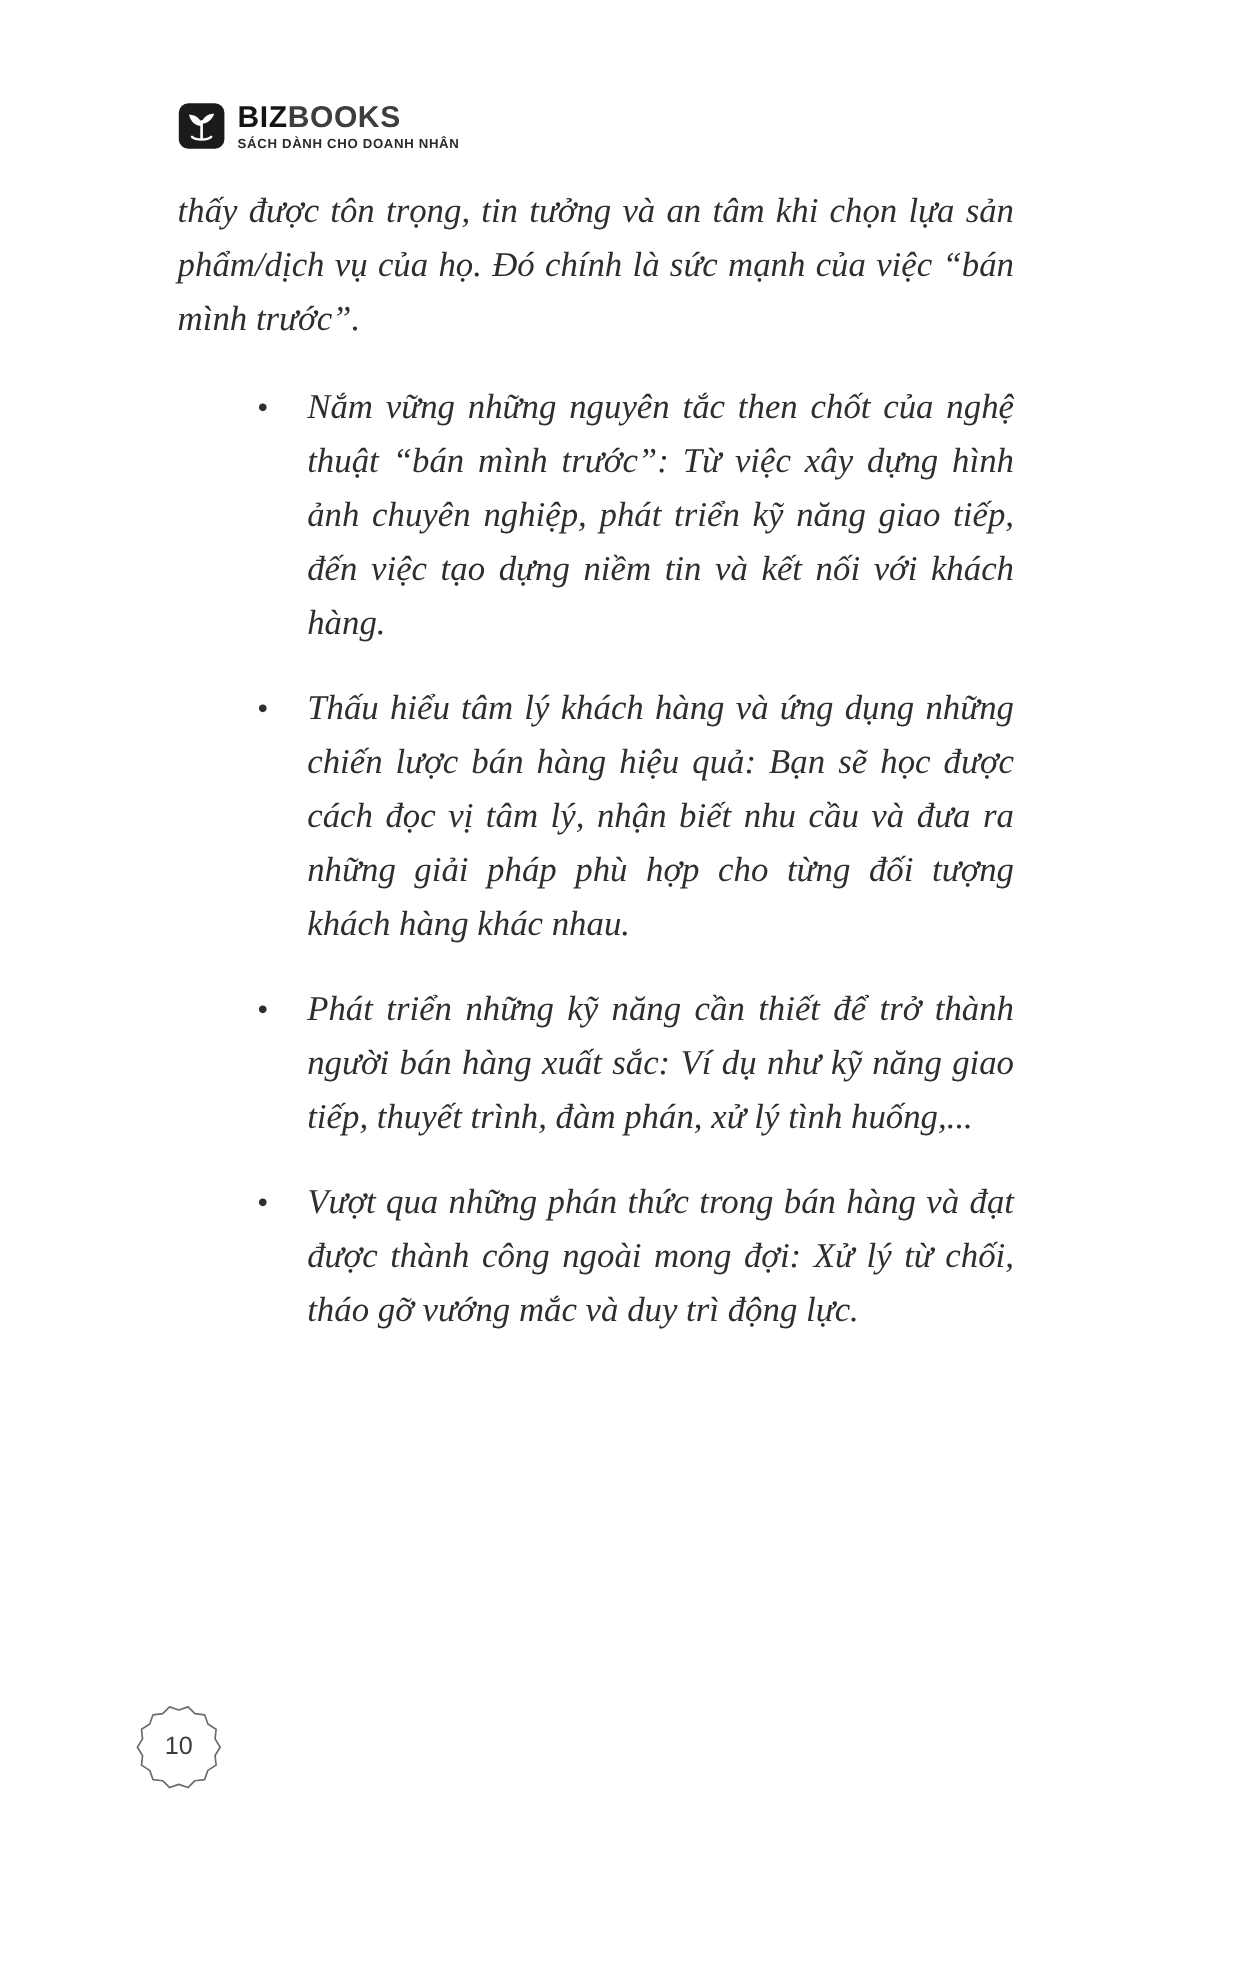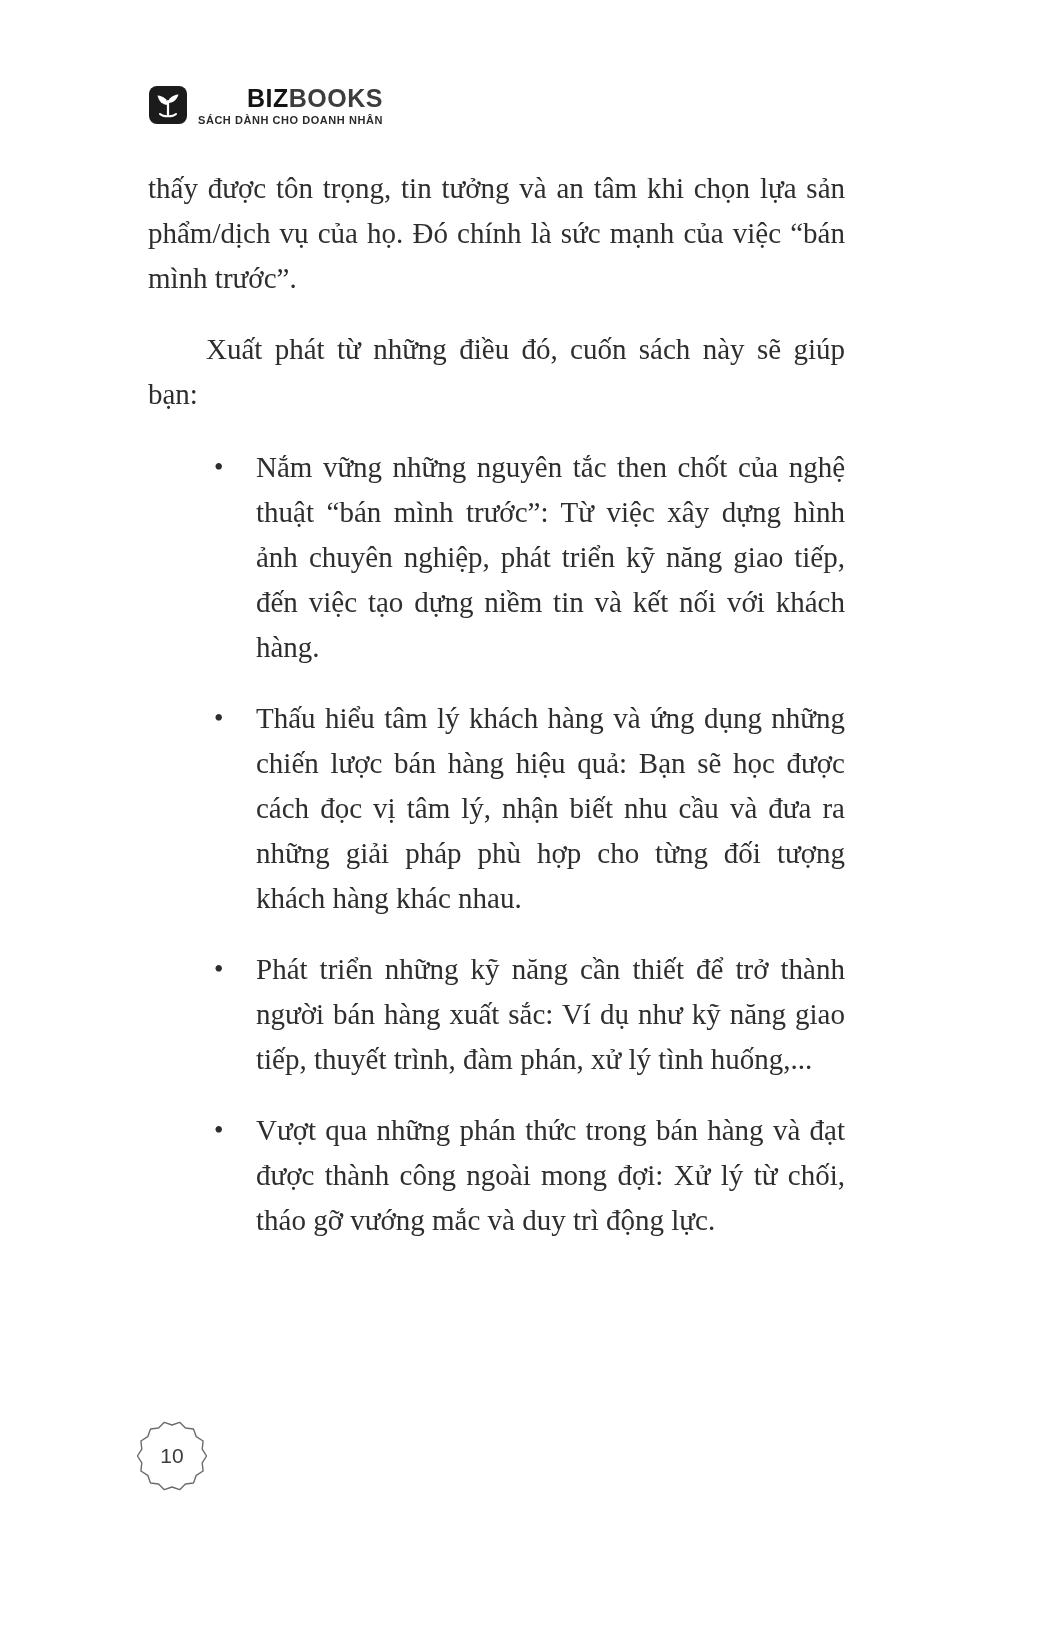--- a/index.html
+++ b/index.html
@@ -8,46 +8,46 @@
     width:1040px;
     height:1646px;
     background:#ffffff;
     box-sizing:border-box;
     padding:85px 195px 0 148px;
     font-family:"Liberation Serif","DejaVu Serif",serif;
     color:#2e2e2e;
     overflow:hidden;
   }
   
-  .brand-row{display:flex;align-items:flex-start;gap:10px;text-align:right;}
+  .brand-row{display:flex;align-items:flex-start;gap:10px;}
   .logo-box{width:40px;height:40px;flex:0 0 40px;}
   .logo-box svg{display:block;}
   .brand-text{display:flex;flex-direction:column;}
   .brand-line{
     font-family:"Liberation Sans",sans-serif;
     font-weight:bold;font-size:25px;line-height:1.05;
     color:#141414;letter-spacing:0.5px;
   }
   .brand-books{color:#3d3d3d;}
   .tagline{
     font-family:"Liberation Sans",sans-serif;
     font-size:11px;font-weight:bold;color:#2a2a2a;
     letter-spacing:0.55px;margin-top:3px;
   }
   
-  .content{margin-top:40px;font-size:29px;line-height:45px;text-align:justify;}
+  .content{margin-top:28px;font-size:29px;line-height:45px;text-align:justify;font-style:italic;}
   .para{margin:0 0 26px 0;}
   .para-indent{text-indent:58px;margin-bottom:20px;}
   .bullet-list{margin-top:28px;padding-left:66px;}
   .bullet-item{display:flex;margin-bottom:26px;}
   .bullet-marker{width:42px;flex:0 0 42px;font-size:27px;line-height:45px;}
   .bullet-text{flex:1;text-align:justify;}
   
   .page-badge{
-    position:absolute;left:136px;top:1420px;width:72px;height:72px;
+    position:absolute;left:113px;top:1420px;width:72px;height:72px;
   }
   .page-badge svg{position:absolute;left:0;top:0;}
   .badge-num{
     position:absolute;left:0;top:0;width:72px;height:72px;
     display:flex;align-items:center;justify-content:center;
     font-family:"Liberation Sans",sans-serif;
     font-size:21px;color:#3c3c3c;
   }
 </style>
 </head>
@@ -66,21 +66,20 @@
       </svg>
     </div>
     <div class="brand-text">
       <div class="brand-line"><span>BIZ</span><span class="brand-books">BOOKS</span></div>
       <div class="tagline">SÁCH DÀNH CHO DOANH NHÂN</div>
     </div>
   </div>
 
   <div class="content">
     <p class="para">thấy được tôn trọng, tin tưởng và an tâm khi chọn lựa sản phẩm/dịch vụ của họ. Đó chính là sức mạnh của việc “bán mình trước”.</p>
-    <p class="para para-indent">Xuất phát từ những điều đó, cuốn sách này sẽ giúp bạn:</p>
 
     <div class="bullet-list">
       <div class="bullet-item">
         <span class="bullet-marker">•</span>
         <span class="bullet-text">Nắm vững những nguyên tắc then chốt của nghệ thuật “bán mình trước”: Từ việc xây dựng hình ảnh chuyên nghiệp, phát triển kỹ năng giao tiếp, đến việc tạo dựng niềm tin và kết nối với khách hàng.</span>
       </div>
       <div class="bullet-item">
         <span class="bullet-marker">•</span>
         <span class="bullet-text">Thấu hiểu tâm lý khách hàng và ứng dụng những chiến lược bán hàng hiệu quả: Bạn sẽ học được cách đọc vị tâm lý, nhận biết nhu cầu và đưa ra những giải pháp phù hợp cho từng đối tượng khách hàng khác nhau.</span>
       </div>

